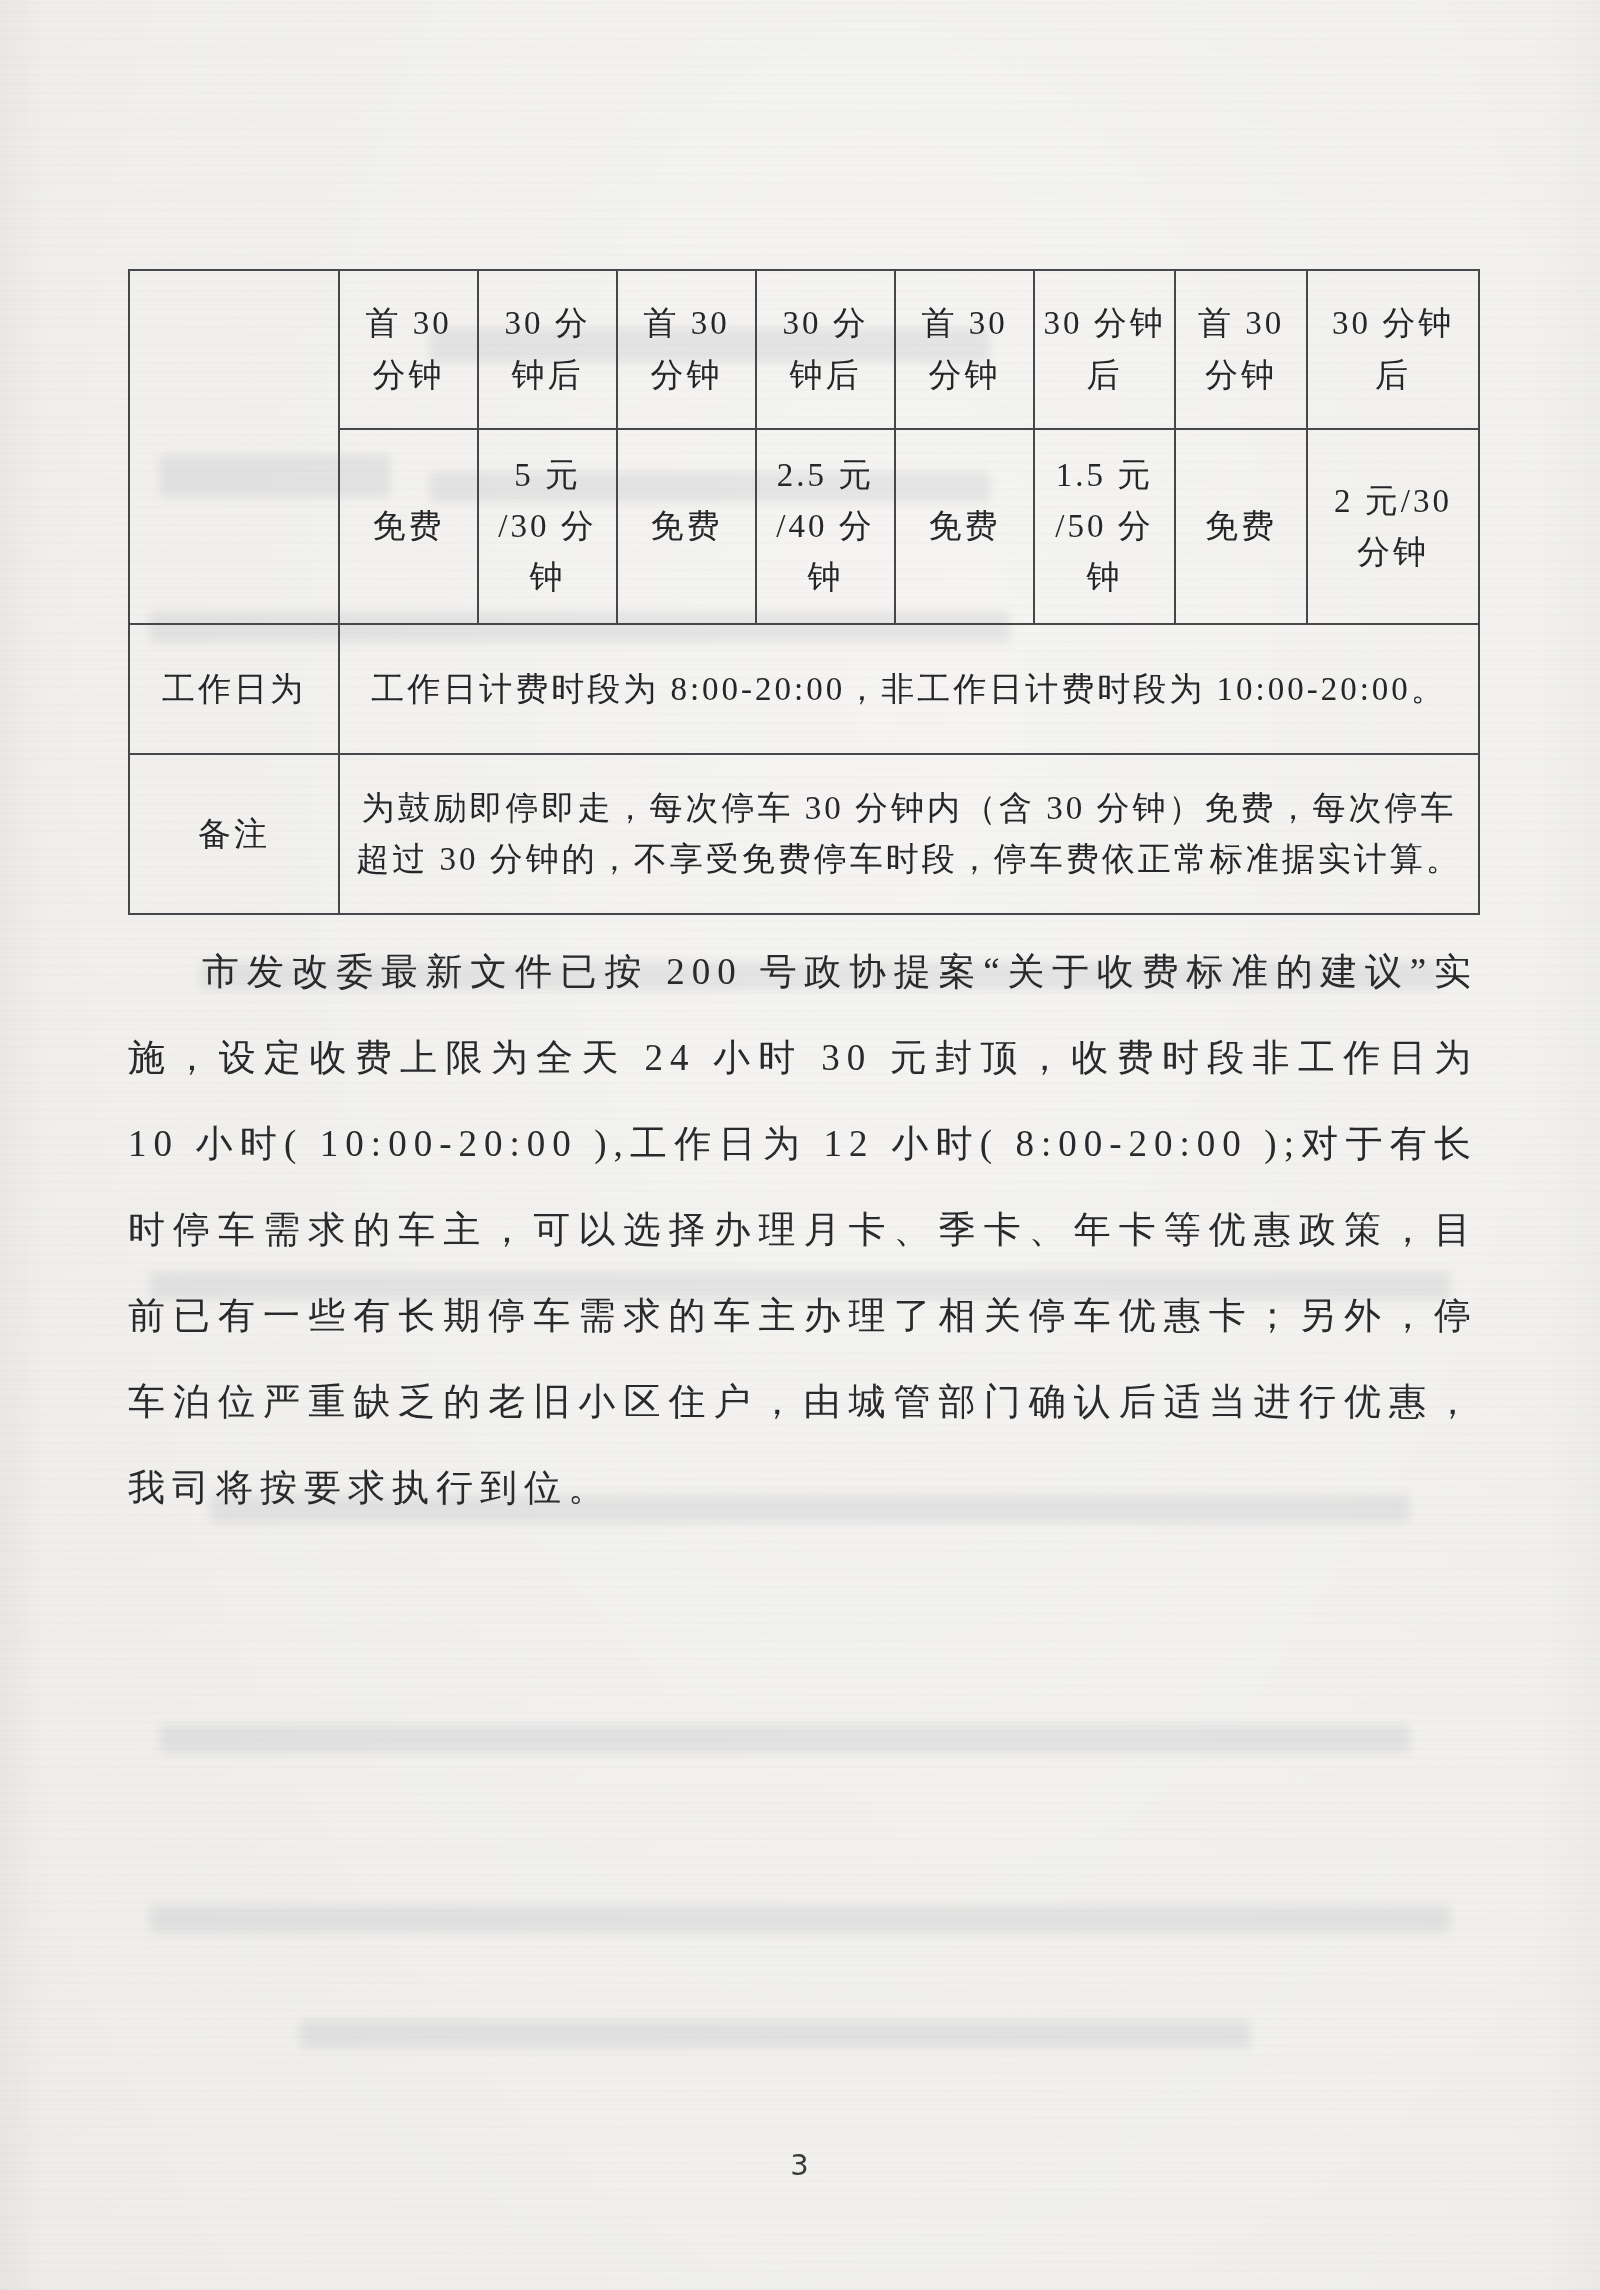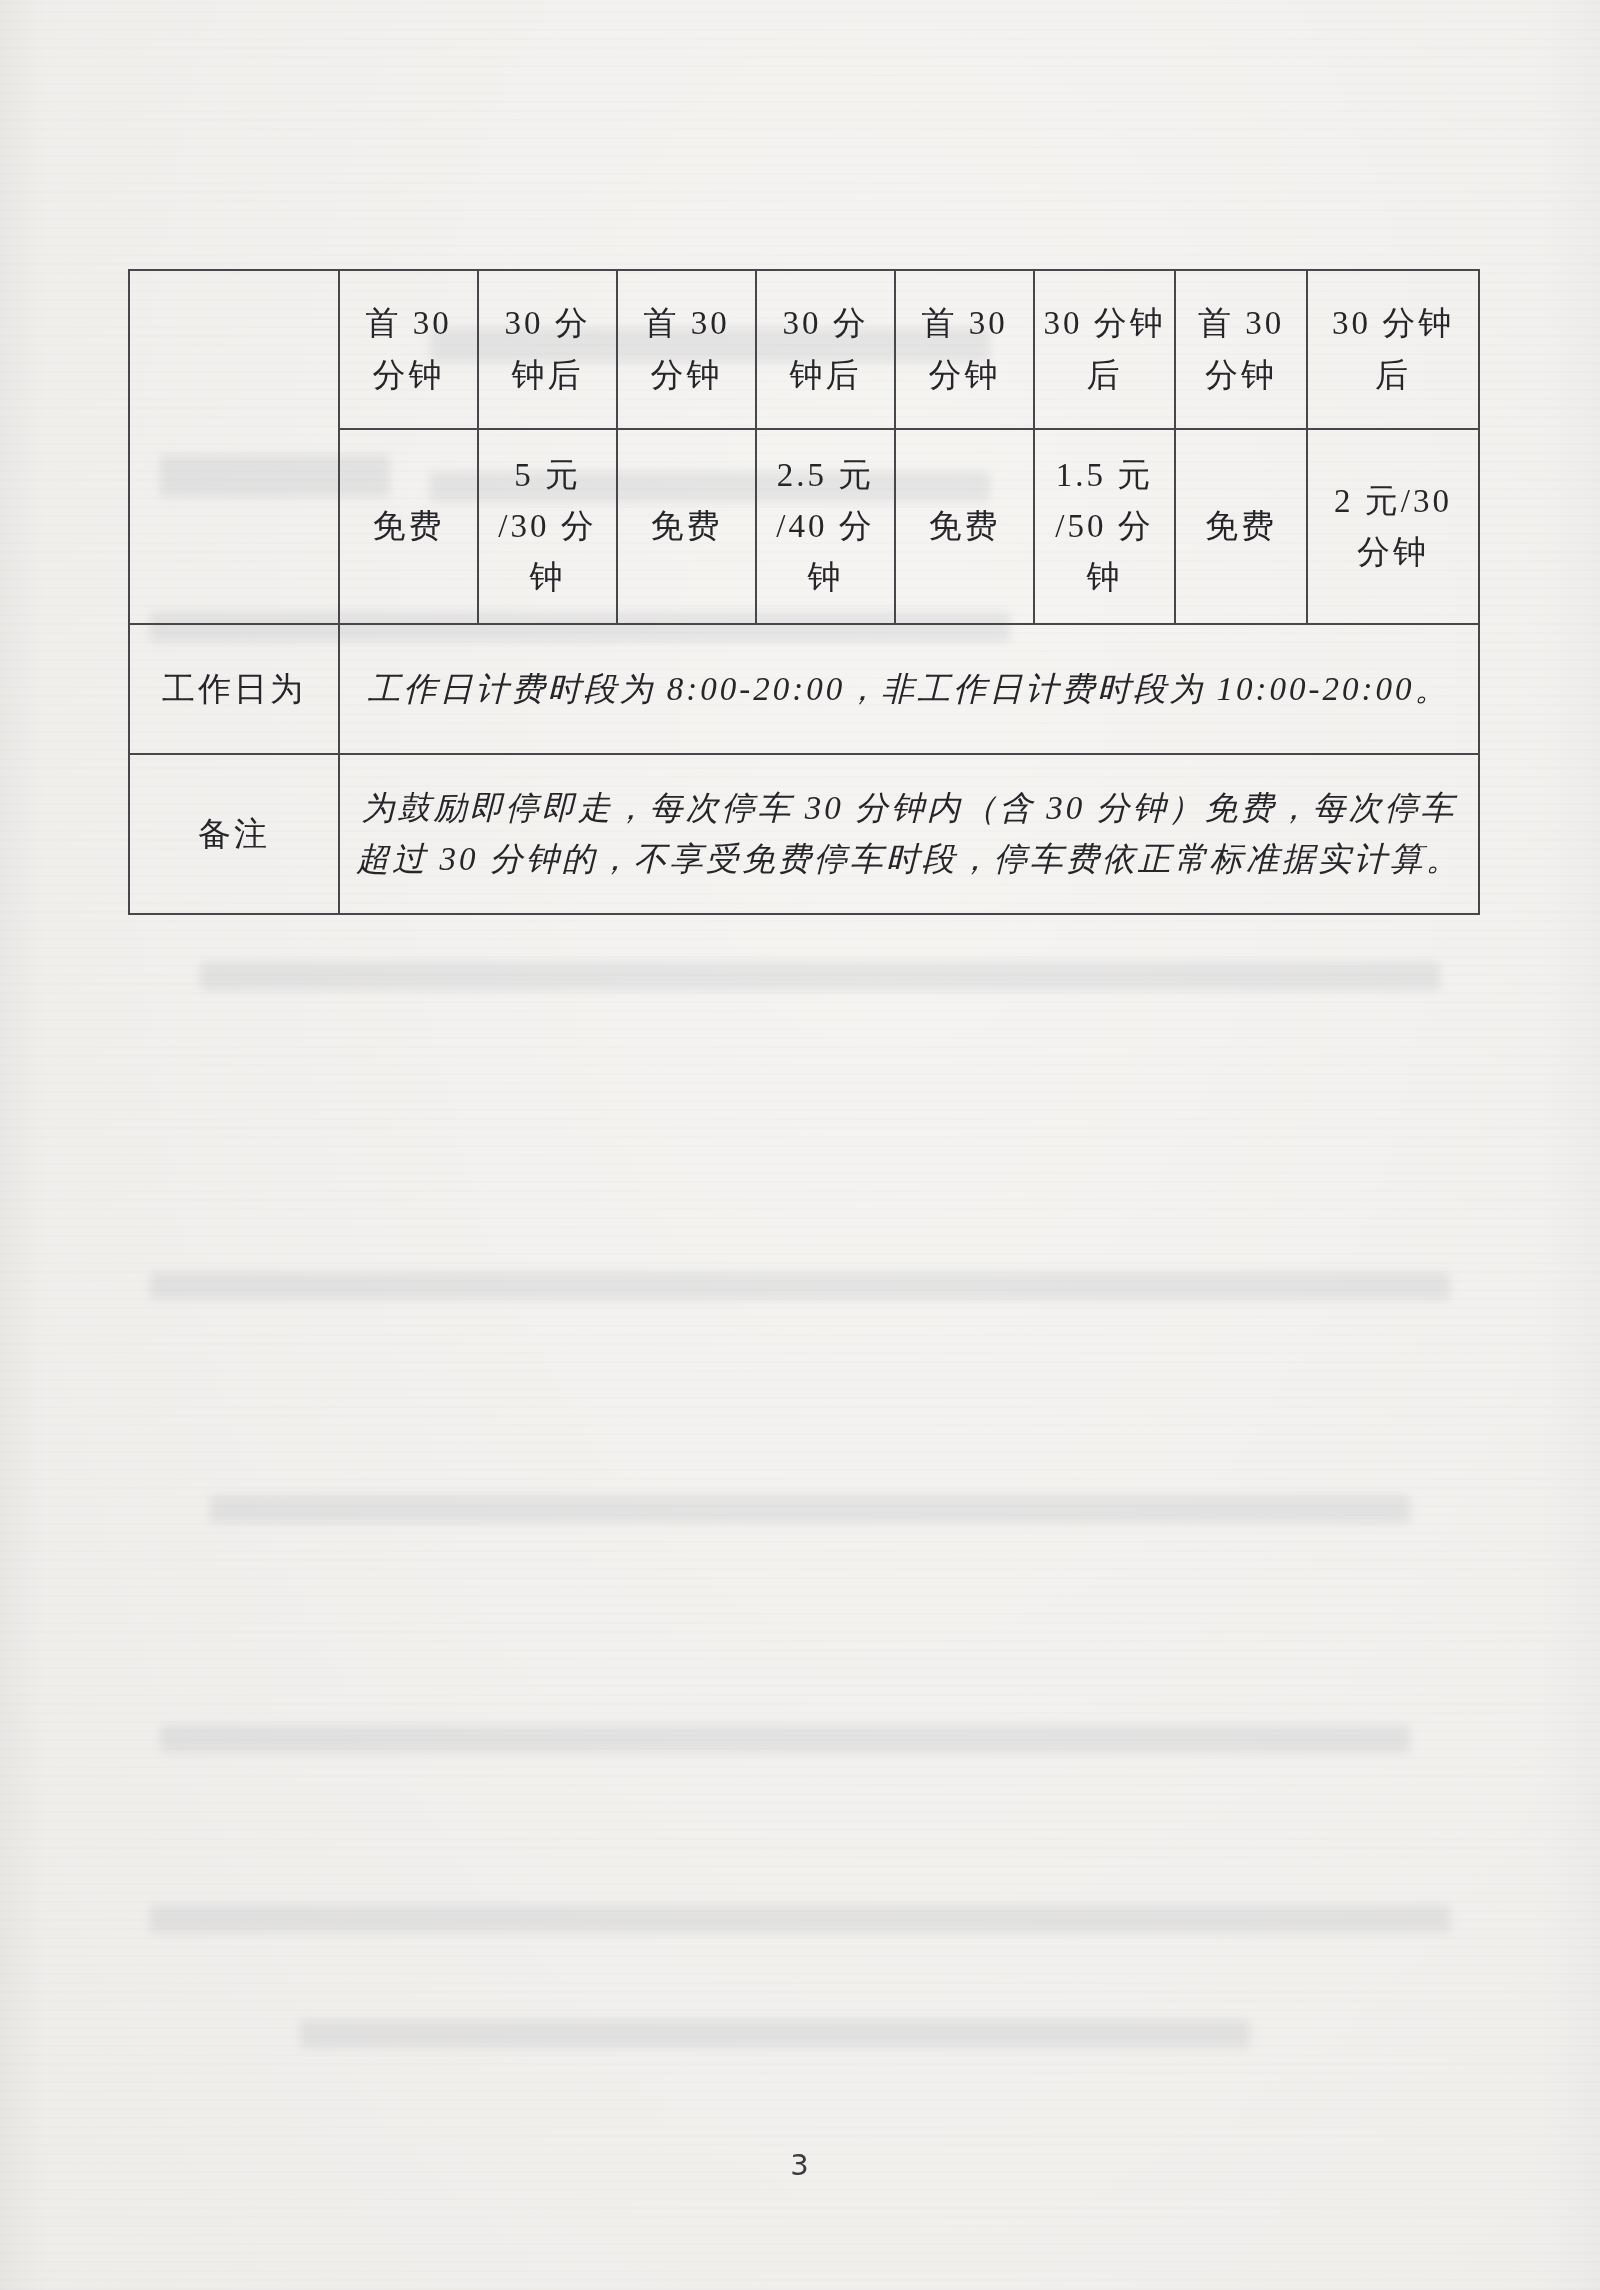--- a/index.html
+++ b/index.html
@@ -51,21 +51,20 @@
   }
   tr.r1 td { height: 159px; }
   tr.r2 td { height: 164px; }
   tr.r3 td { height: 130px; }
   tr.r4 td { height: 160px; }
   td.content-cell {
     text-align: left;
     padding-left: 32px;
     padding-right: 46px;
     letter-spacing: 2px;
-    font-style: italic;
   }
   td.label-cell { letter-spacing: 5px; }
   .body-text {
     margin-top: 14px;
     width: 1350px;
     font-size: 37px;
     line-height: 86px;
     letter-spacing: 7px;
     text-align: justify;
     text-align-last: left;
@@ -143,17 +142,18 @@
         <td class="content-cell" colspan="8">工作日计费时段为 8:00-20:00，非工作日计费时段为 10:00-20:00。</td>
       </tr>
       <tr class="r4">
         <td class="label-cell">备注</td>
         <td class="content-cell" colspan="8">为鼓励即停即走，每次停车 30 分钟内（含 30 分钟）免费，每次停车超过 30 分钟的，不享受免费停车时段，停车费依正常标准据实计算。</td>
       </tr>
     </tbody>
   </table>
 
   <div class="body-text">
+    <p>市发改委最新文件已按 200 号政协提案“关于收费标准的建议”实施，设定收费上限为全天 24 小时 30 元封顶，收费时段非工作日为 10 小时( 10:00-20:00 ),工作日为 12 小时( 8:00-20:00 );对于有长时停车需求的车主，可以选择办理月卡、季卡、年卡等优惠政策，目前已有一些有长期停车需求的车主办理了相关停车优惠卡；另外，停车泊位严重缺乏的老旧小区住户，由城管部门确认后适当进行优惠，我司将按要求执行到位。</p>
   </div>
 
 </div>
 
 <div class="page-footer">3</div>
 
 </body></html>

